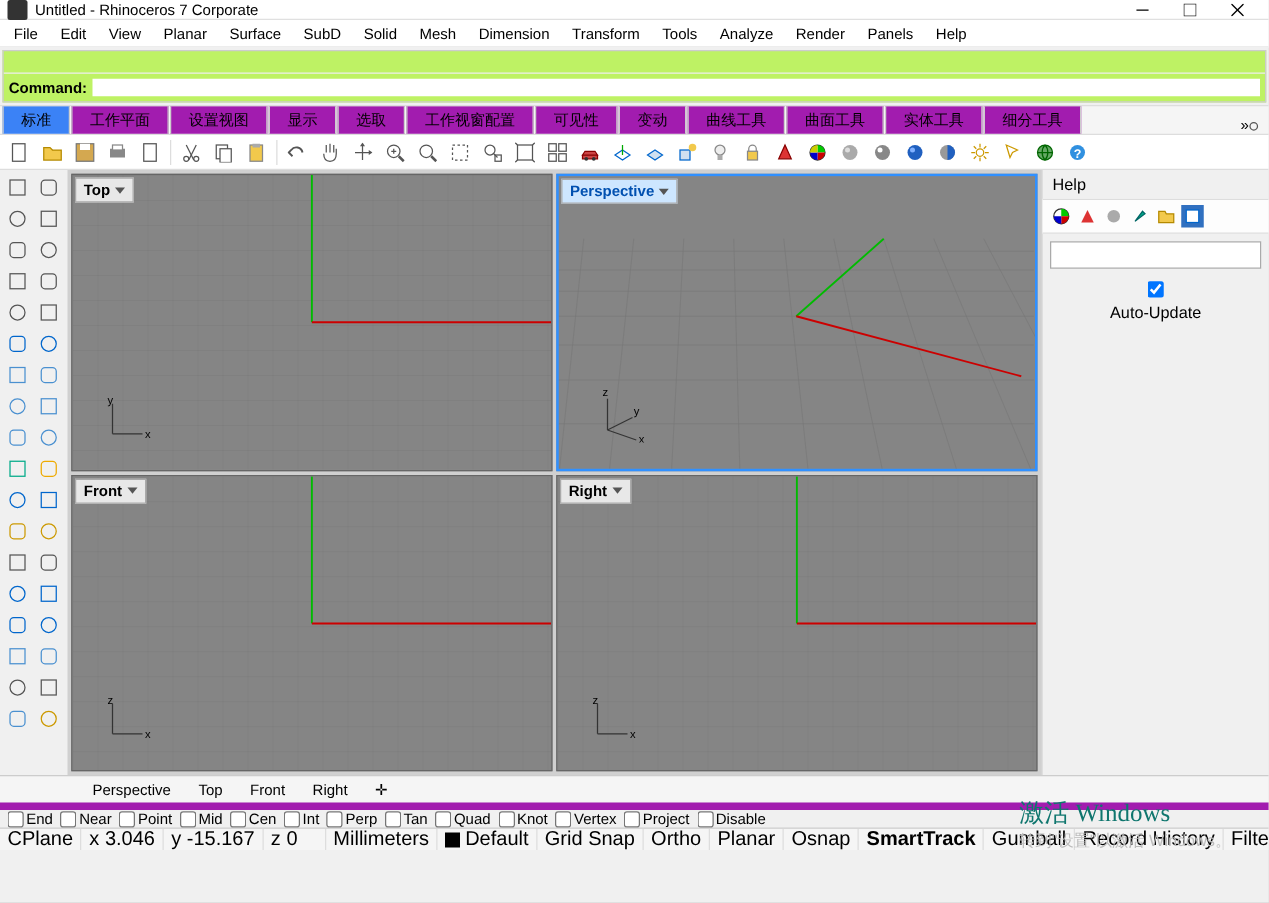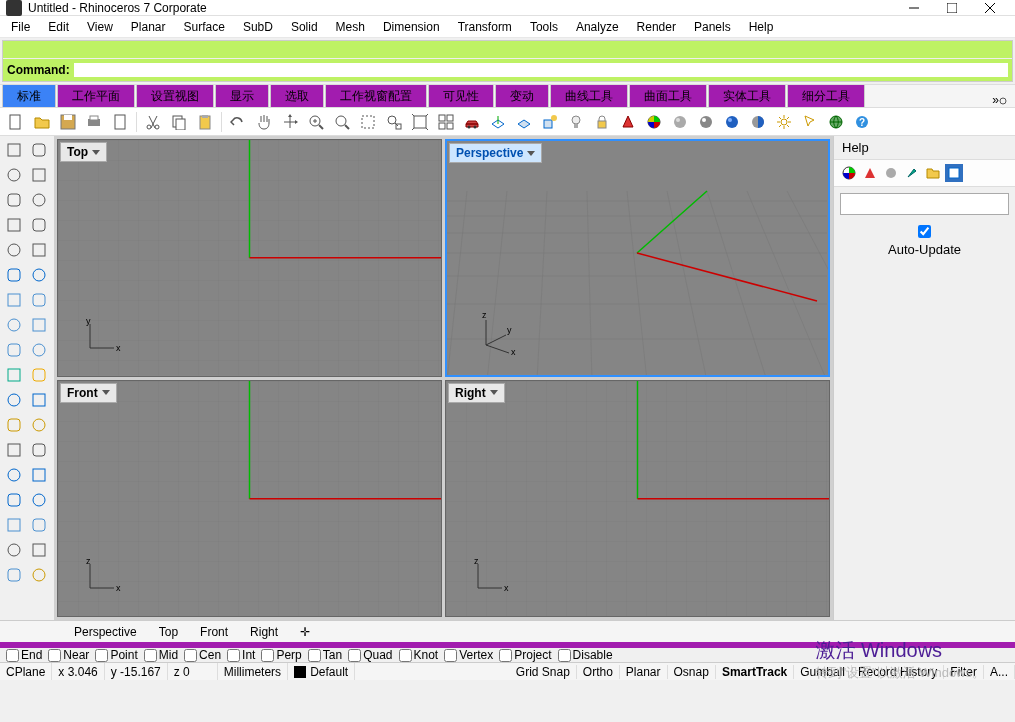--- a/index.html
+++ b/index.html
@@ -47,27 +47,27 @@
   .help-search { margin: 6px; border: 1px solid #aaa; height: 22px; background: #fff; }
   .help-check { padding: 4px 10px; display: flex; align-items: center; gap: 4px; font-size: 13px; flex-direction: column; }
   
   .viewtabs { height: 22px; background: #f5f5f5; display: flex; align-items: center; padding: 0 8px; gap: 2px; border-top: 1px solid #ccc; }
   .vtab { padding: 2px 10px; font-size: 12px; cursor: pointer; }
   
   .osnap-bar { height: 20px; background: #f0f0f0; display: flex; align-items: center; padding: 0 4px; gap: 2px; font-size: 12px; border-top: 6px solid #a21caf; }
   .ochk { display: flex; align-items: center; gap: 2px; padding: 0 2px; }
   .ochk input { margin: 0; }
   
-  .status-bar { height: 18px; background: #f5f5f5; display: flex; align-items: center; font-size: 12px; border-top: 1px solid #ccc; overflow: hidden; white-space: nowrap; }
+  .status-bar { height: 18px; background: #f5f5f5; display: flex; align-items: center; font-size: 16px; border-top: 1px solid #ccc; overflow: hidden; white-space: nowrap; }
   .status-cell { padding: 0 6px; border-right: 1px solid #ddd; height: 100%; display: flex; align-items: center; }
   .status-cell.bold { font-weight: bold; }
   .blackbox { width: 12px; height: 12px; background: #000; margin-right: 4px; }
   
   .watermark { position: absolute; right: 30px; bottom: 40px; color: #bbb; font-size: 13px; text-align: left; pointer-events: none; }
-  .watermark .big { font-size: 20px; color: #4c1d95; }
+  .watermark .big { font-size: 20px; color: #0f766e; font-family: Liberation Serif, serif; }
 </style>
 </head>
 <body>
 
 <div class="titlebar">
   <div class="icon"></div>
   <div class="title">Untitled - Rhinoceros 7 Corporate</div>
   <div class="winbtn">
       <svg width="10" height="10">
         <line x1="0" y1="5" x2="10" y2="5" stroke="#000"></line>

